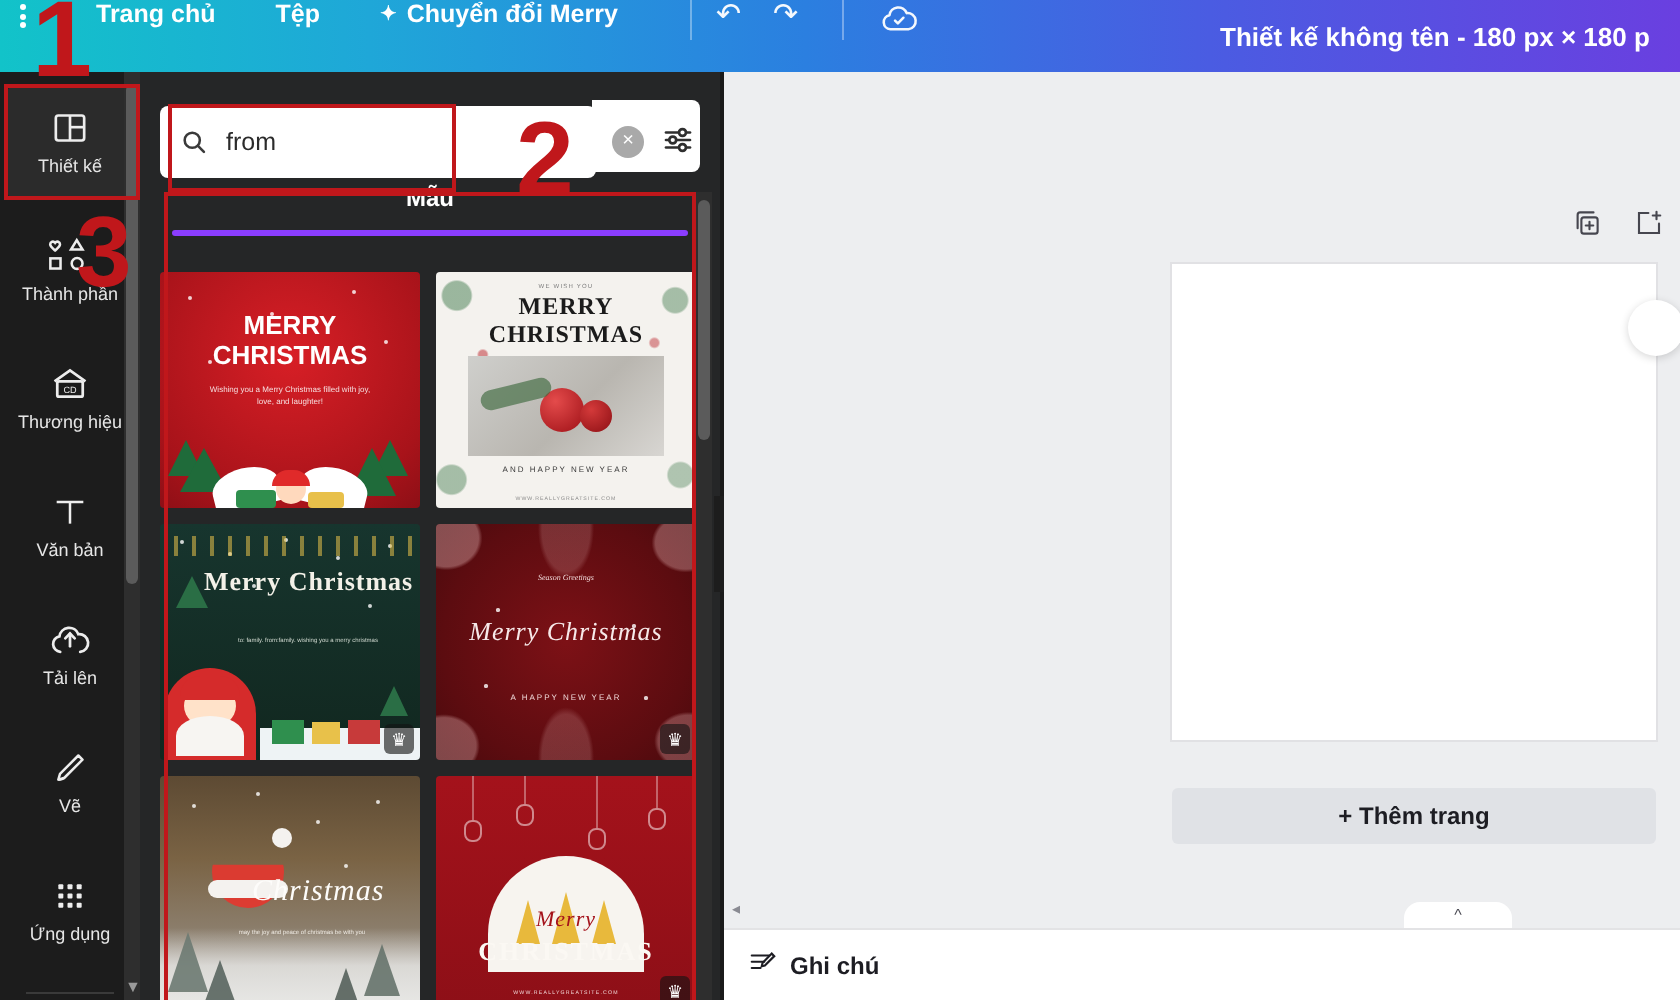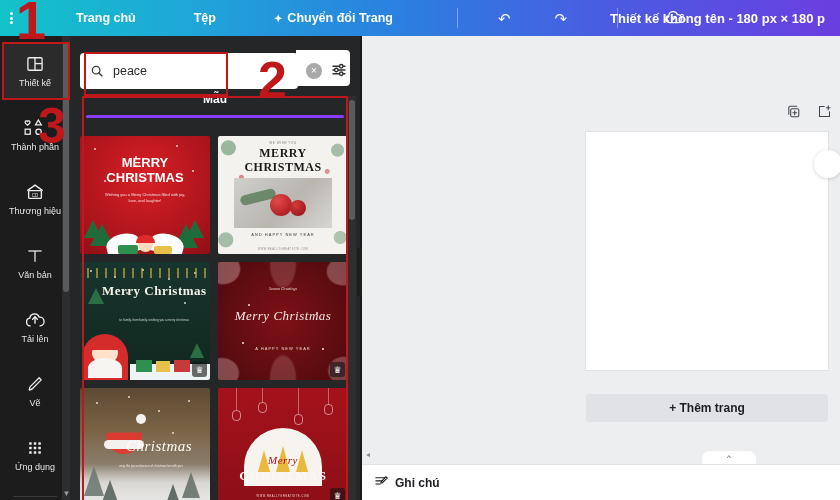--- a/index.html
+++ b/index.html
@@ -10,21 +10,21 @@
     position: relative;
   }
   #app { position: relative; width: 840px; height: 500px; overflow: hidden; }
 
   
   .topbar {
     position: absolute; left: 0; top: 0; width: 840px; height: 36px;
     background: linear-gradient(90deg, #12c3c9 0%, #1fa7d8 22%, #2b7fe0 48%, #4a5ce2 72%, #6a3fe0 100%);
     display: flex; align-items: center;
   }
-  .tb-left { display: flex; align-items: center; height: 100%; padding-left: 10px; gap: 28px; }
+  .tb-left { display: flex; align-items: flex-start; height: 100%; padding-left: 10px; }
   .menu-dots { width: 16px; height: 16px; display: flex; flex-direction: column;
     justify-content: space-between; padding: 2px 0; margin-right: 22px; }
   .menu-dots i { display: block; width: 3px; height: 3px; background: #fff; border-radius: 50%; }
   .tb-item { color: #fff; font-size: 12.5px; font-weight: bold; margin-right: 30px;
     white-space: nowrap; display: flex; align-items: center; gap: 5px; }
   .magic-icon { font-size: 10px; color: #fff; }
   .tb-sep { width: 1px; height: 20px; background: rgba(255,255,255,.35); margin: 0 12px 0 6px; }
   .tb-icon { color: #fff; font-size: 15px; margin-right: 16px; opacity: .95; line-height: 1; }
   .cloud-icon { margin-left: 6px; }
   .tb-title { position: absolute; right: 0; top: 0; height: 36px; display: flex;
@@ -162,21 +162,21 @@
           <i></i>
       </div>
       <div class="tb-item">
         <span>Trang chủ</span>
       </div>
       <div class="tb-item">
         <span>Tệp</span>
       </div>
       <div class="tb-item">
         <span class="magic-icon">✦</span>
-        <span>Chuyển đổi Trang</span>
+        <span>Chuyển đổi Merry</span>
       </div>
       <div class="tb-sep"></div>
       <div class="tb-icon">↶</div>
       <div class="tb-icon">↷</div>
       <div class="tb-sep"></div>
       <div class="tb-icon cloud-icon">
         <svg width="19" height="19" viewBox="0 0 24 24" fill="none" stroke="#ffffff" stroke-width="1.6" stroke-linecap="round" stroke-linejoin="round">
           <path d="M6.5 18.5A4.5 4.5 0 0 1 6 9.6a5.6 5.6 0 0 1 10.8-1.3A4.1 4.1 0 0 1 18 18.5z"></path>
           <polyline points="9.5,13 11.3,14.8 14.8,11.2"></polyline>
         </svg>
@@ -282,21 +282,21 @@
     <div class="search-white-bg"></div>
 
     <div class="search-row">
       <div class="search-box">
         <span class="q">
           <svg width="14" height="14" viewBox="0 0 24 24" fill="none" stroke="#3a3a3a" stroke-width="2.2" stroke-linecap="round">
             <circle cx="10.5" cy="10.5" r="6.5"></circle>
               <line x1="15.4" y1="15.4" x2="20.5" y2="20.5"></line>
           </svg>
         </span>
-        <span class="search-val">peace</span>
+        <span class="search-val">from</span>
       </div>
       <div class="clear-btn">×</div>
       <div class="filter-btn">
         <svg width="18" height="18" viewBox="0 0 24 24" fill="none" stroke="#2f2f2f" stroke-width="1.8" stroke-linecap="round">
           <line x1="4" y1="7" x2="20" y2="7"></line>
             <circle cx="15" cy="7" r="2.3" fill="#fff"></circle>
           <line x1="4" y1="12" x2="20" y2="12"></line>
             <circle cx="8.5" cy="12" r="2.3" fill="#fff"></circle>
           <line x1="4" y1="17" x2="20" y2="17"></line>
             <circle cx="15" cy="17" r="2.3" fill="#fff"></circle>

